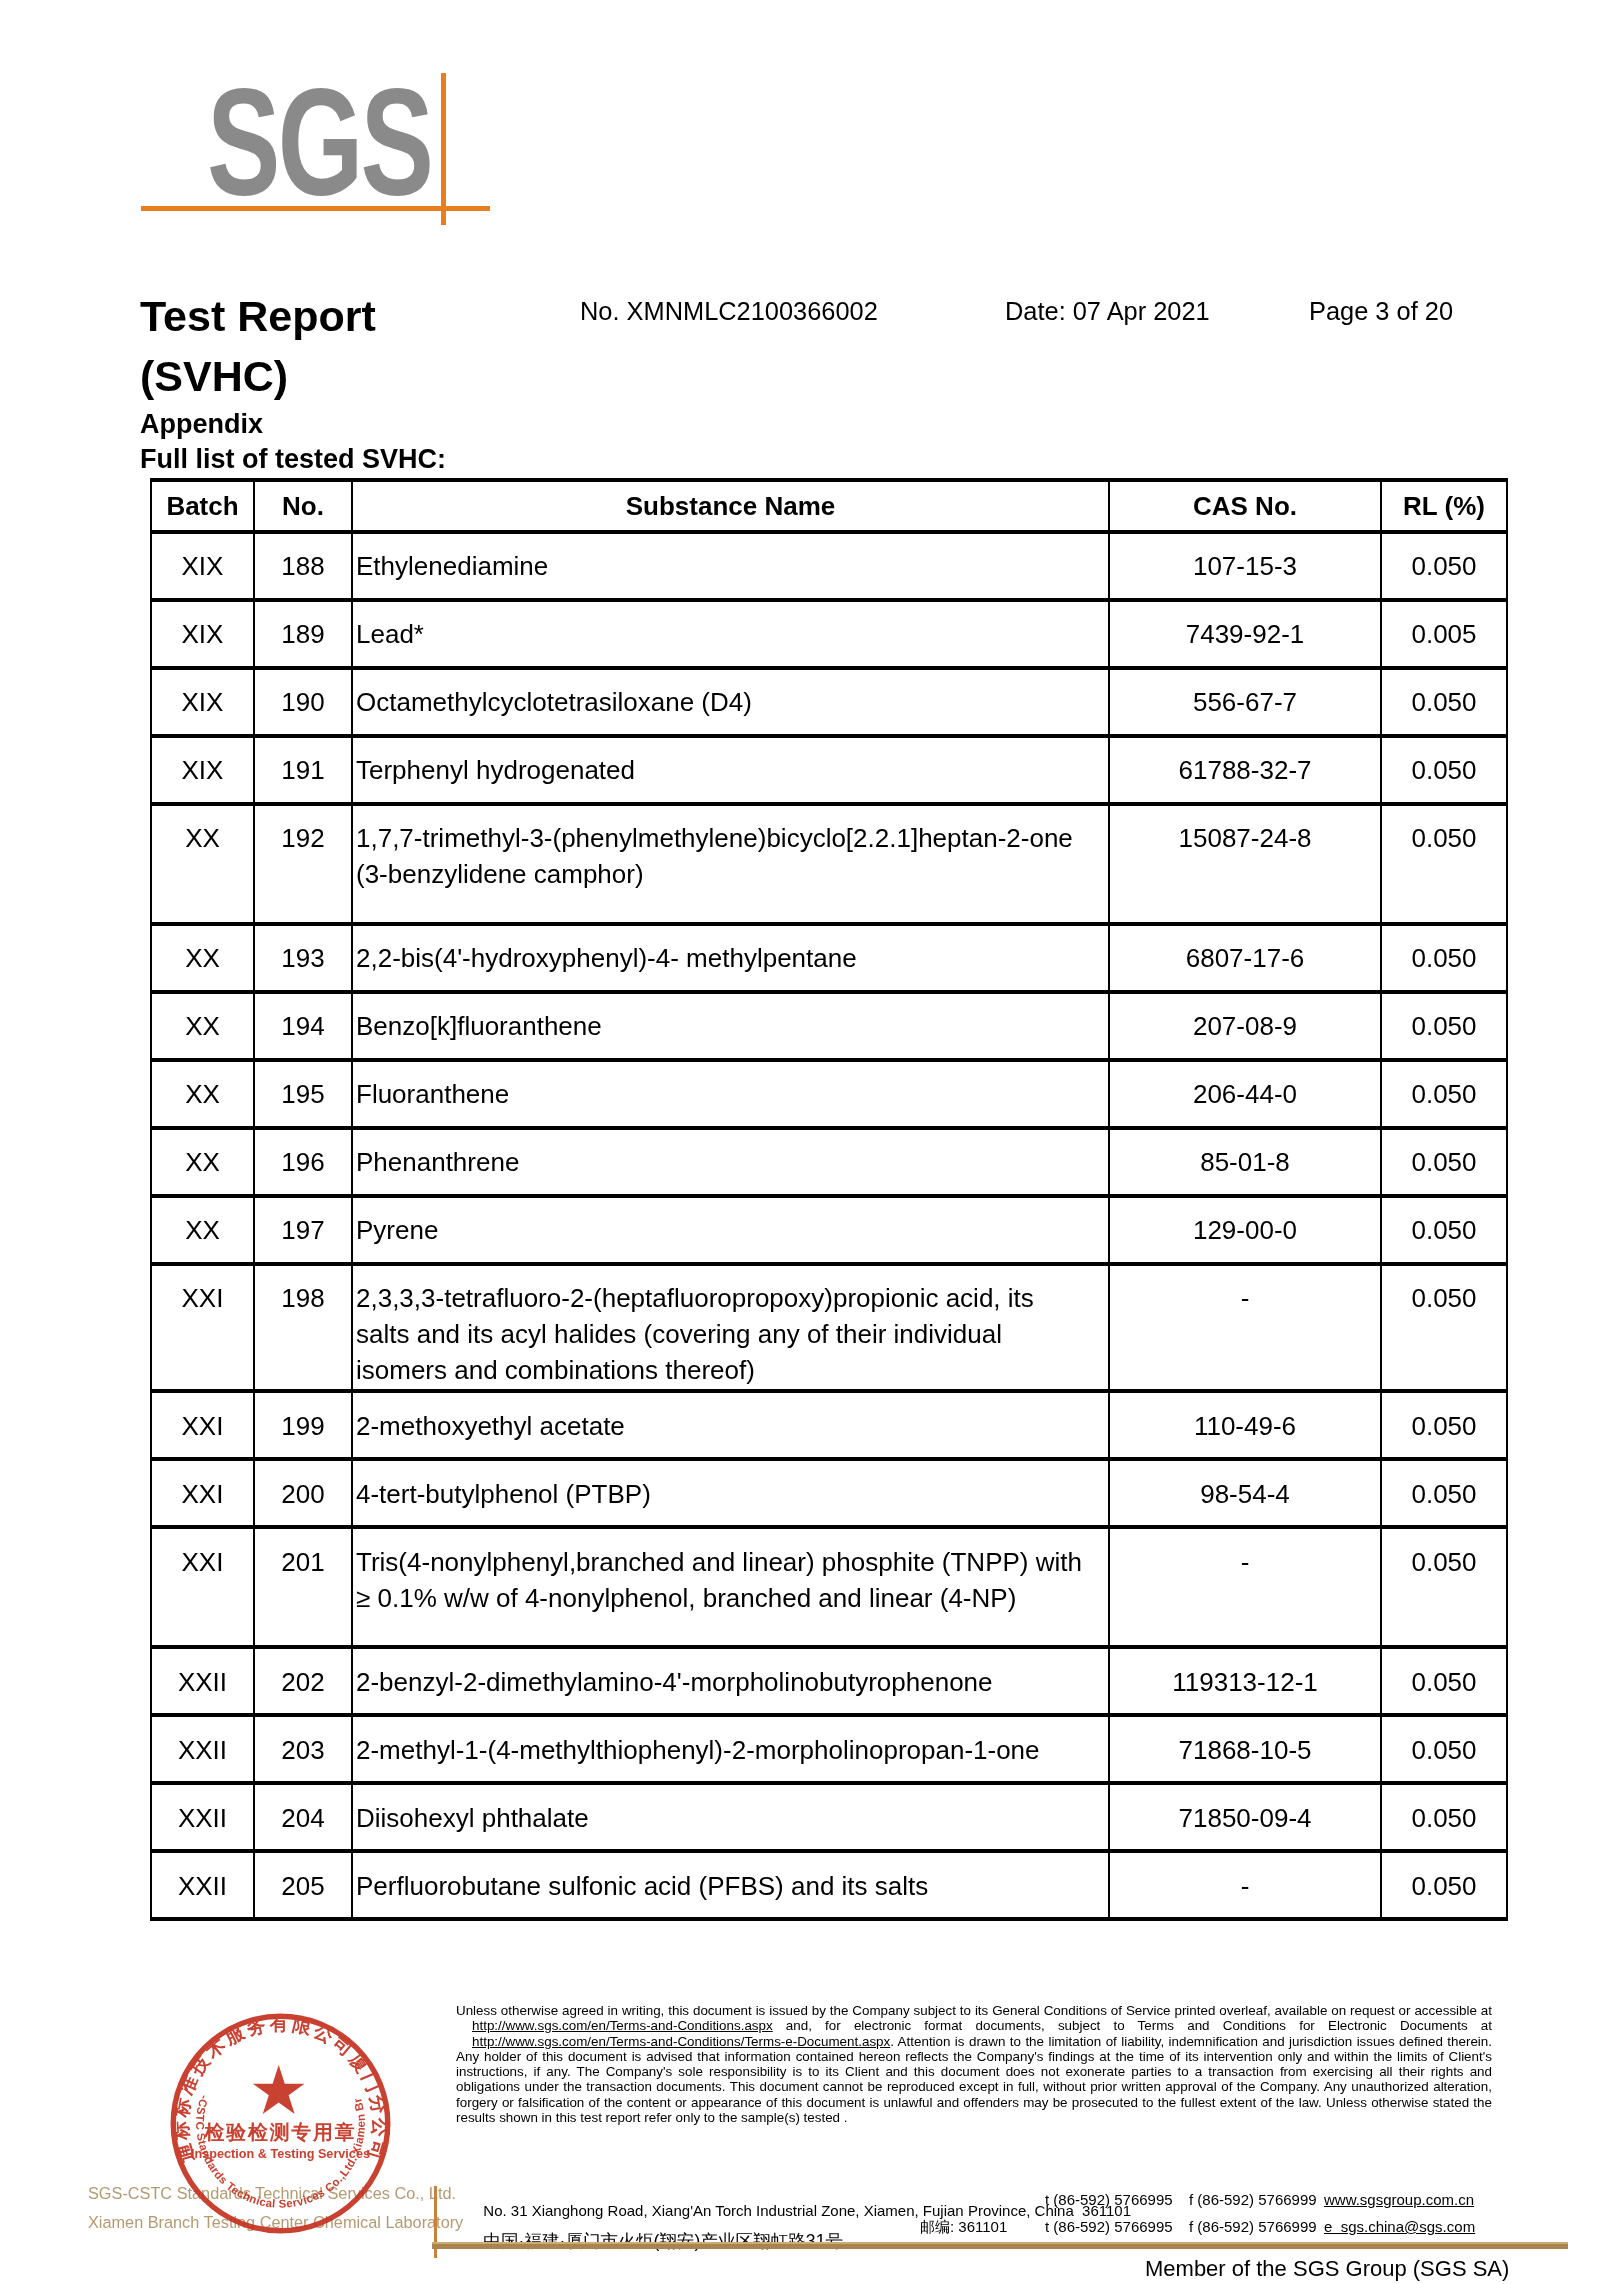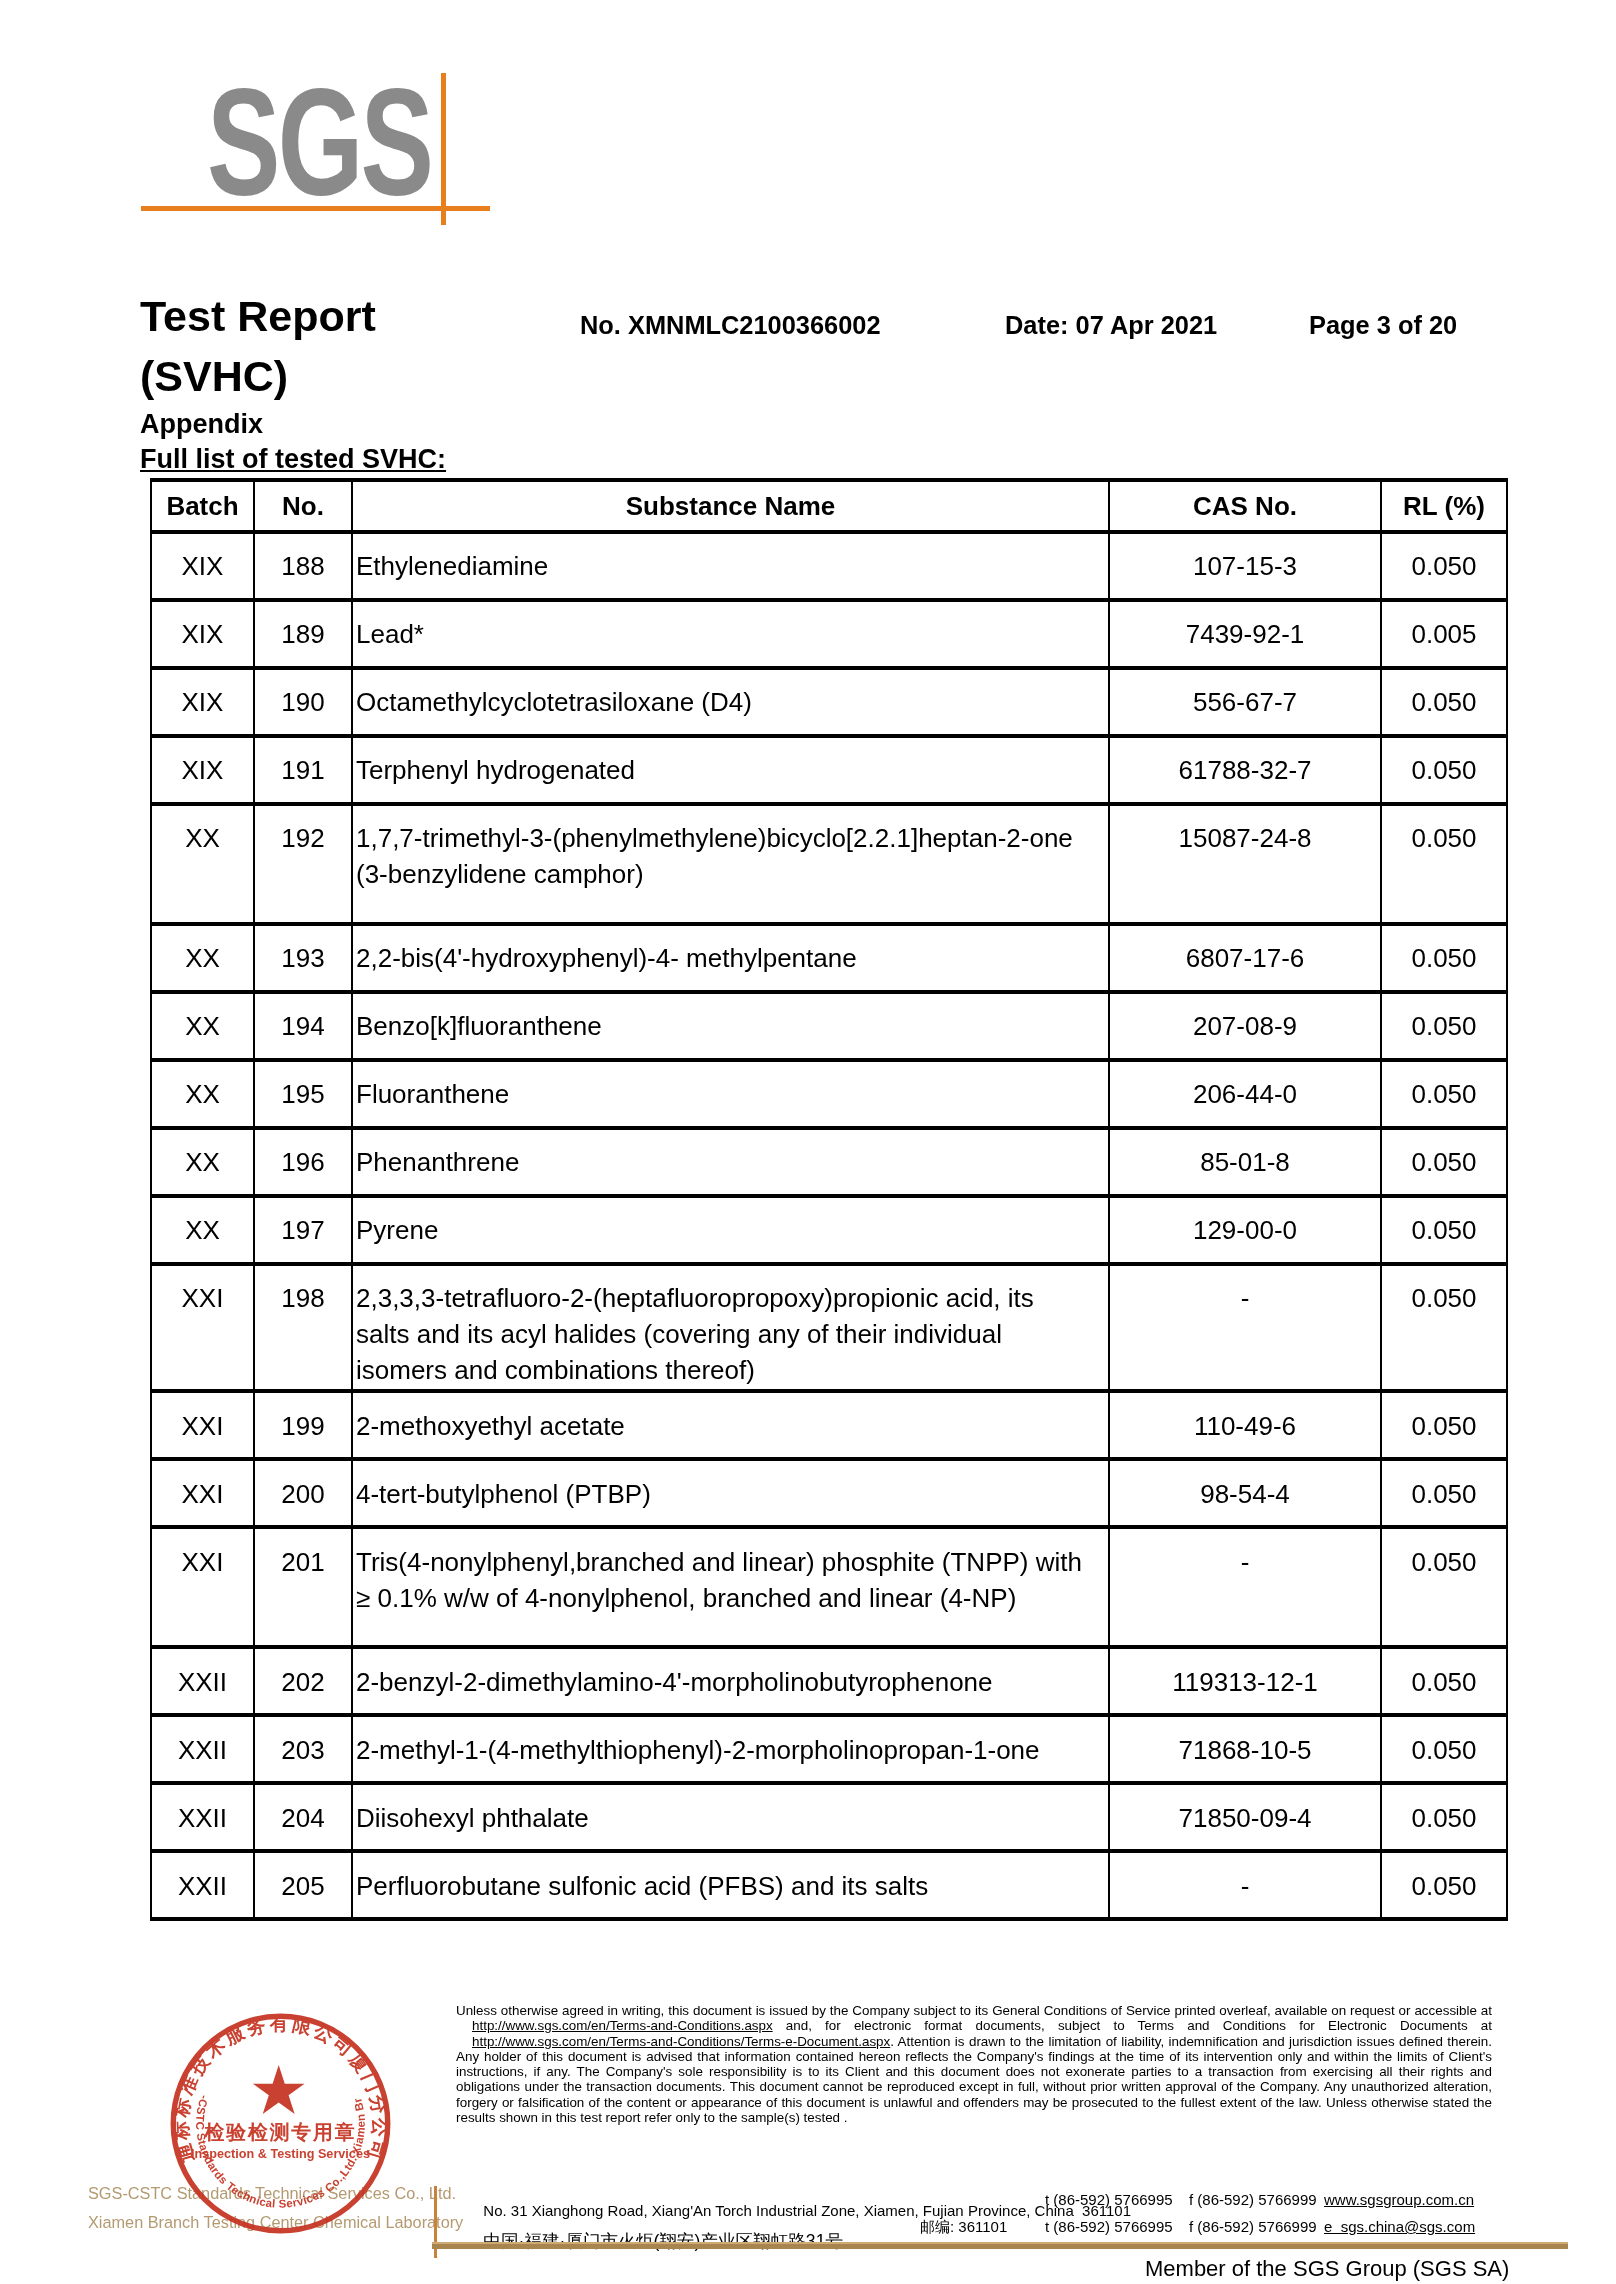--- a/index.html
+++ b/index.html
@@ -11,26 +11,26 @@
   .logo-text {
     position:absolute; left:207px; top:77px; font-size:153px; font-weight:bold;
     color:#8a8a8a; line-height:130px; letter-spacing:-3.9px;
     transform:scaleX(0.72); transform-origin:left top;
   }
   .logo-hline { position:absolute; left:141px; top:206px; width:349px; height:4.6px; background:#e87f1f; }
   .logo-vline { position:absolute; left:441px; top:73px; width:4.6px; height:152px; background:#e87f1f; }
   
   .title    { position:absolute; left:140px; top:292px; font-size:43px; font-weight:bold; }
   .subtitle { position:absolute; left:140px; top:352px; font-size:43px; font-weight:bold; }
-  .meta     { position:absolute; top:311px; font-size:25.4px;font-weight:bold; }
+  .meta     { position:absolute; top:297px; font-size:25.4px; }
   .meta-no   { left:580px; }
   .meta-date { left:1005px;text-align:center; }
   .meta-page { left:1309px; }
   .appendix { position:absolute; left:140px; top:409px; font-size:27px; font-weight:bold; }
-  .fulllist { position:absolute; left:140px; top:444px; font-size:27px; font-weight:bold;text-decoration:underline; }
+  .fulllist { position:absolute; left:140px; top:444px; font-size:27px; font-weight:bold; }
   
   .svhc-table {
     position:absolute; left:150px; top:478px; width:1357px;
     border-collapse:collapse; table-layout:fixed;
   }
   .svhc-table th, .svhc-table td {
     border-left:2.6px solid #000; border-right:2.6px solid #000;
     border-top:4.6px solid #000; border-bottom:4.6px solid #000;
     box-sizing:border-box; font-size:26px;
   }

